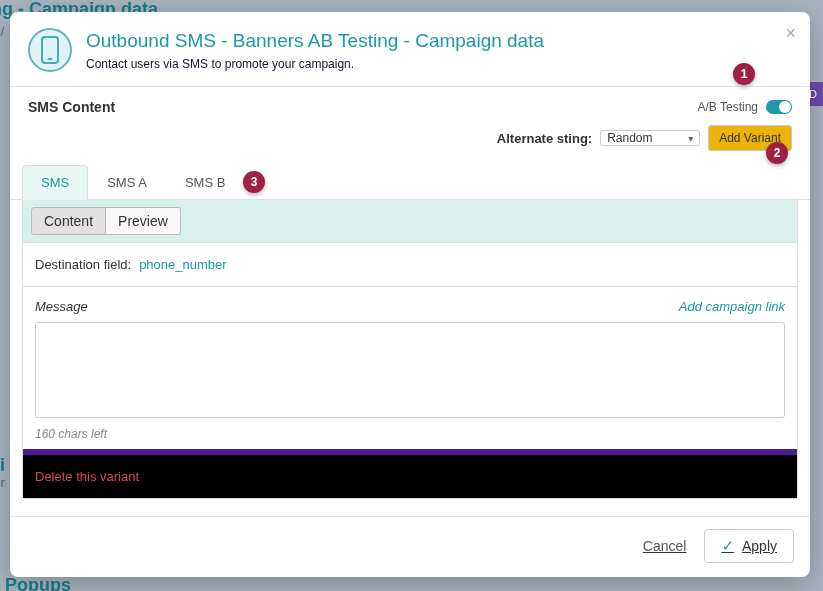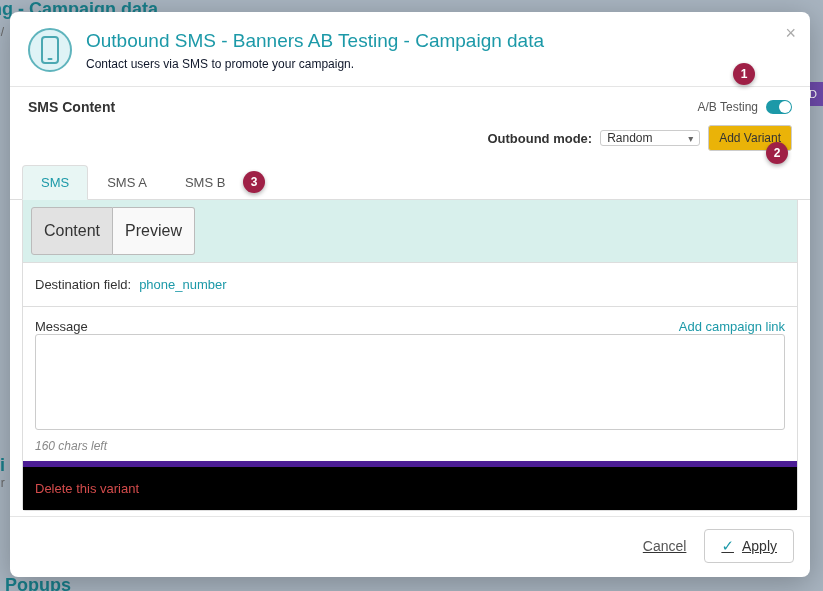--- a/index.html
+++ b/index.html
@@ -212,22 +212,22 @@
     margin: 0 12px;
     border-radius: 0 0 4px 4px;
   }
   .subtabs {
     display: flex;
     padding: 7px 8px;
     gap: 0;
     background: #d8f0ec;
   }
   .subtab {
-    padding: 14px 12px;
-    font-size: 16px;
+    padding: 5px 12px;
+    font-size: 14px;
     border: 1px solid #bbb;
     background: #f9f9f9;
     cursor: pointer;
     color: #333;
   }
   .subtab:first-child { border-radius: 3px 0 0 3px; }
   .subtab:last-child { border-radius: 0 3px 3px 0; border-left: none; }
   .subtab.active {
     background: #e2e2e2;
   }
@@ -247,20 +247,22 @@
   .message-block {
     background: #fff;
     border-top: 1px solid #ddd;
     padding: 12px 12px 8px 12px;
   }
   .message-head {
     display: flex;
     justify-content: space-between;
     align-items: center;
     font-size: 13px;
+    margin-bottom: 8px;
+    font-style: italic;
   }
   .link {
     color: #1c99a8;
     font-size: 13px;
     cursor: pointer;
   }
   textarea {
     width: 100%;
     height: 96px;
     border: 1px solid #ccc;
@@ -359,21 +361,21 @@
 
   <div class="section">
     <div class="section-head">
       <div class="section-title">SMS Content</div>
       <div class="ab-toggle">
         <span>A/B Testing</span>
         <div class="toggle"></div>
       </div>
     </div>
     <div class="row2">
-      <span class="label-bold">Outbound mode:</span>
+      <span class="label-bold">Alternate sting:</span>
       <div class="select">
         <span>Random</span>
         <span class="caret">▾</span>
       </div>
       <button class="btn">Add Variant</button>
     </div>
   </div>
 
   <div class="tabs">
     <div class="tab active">SMS</div>

